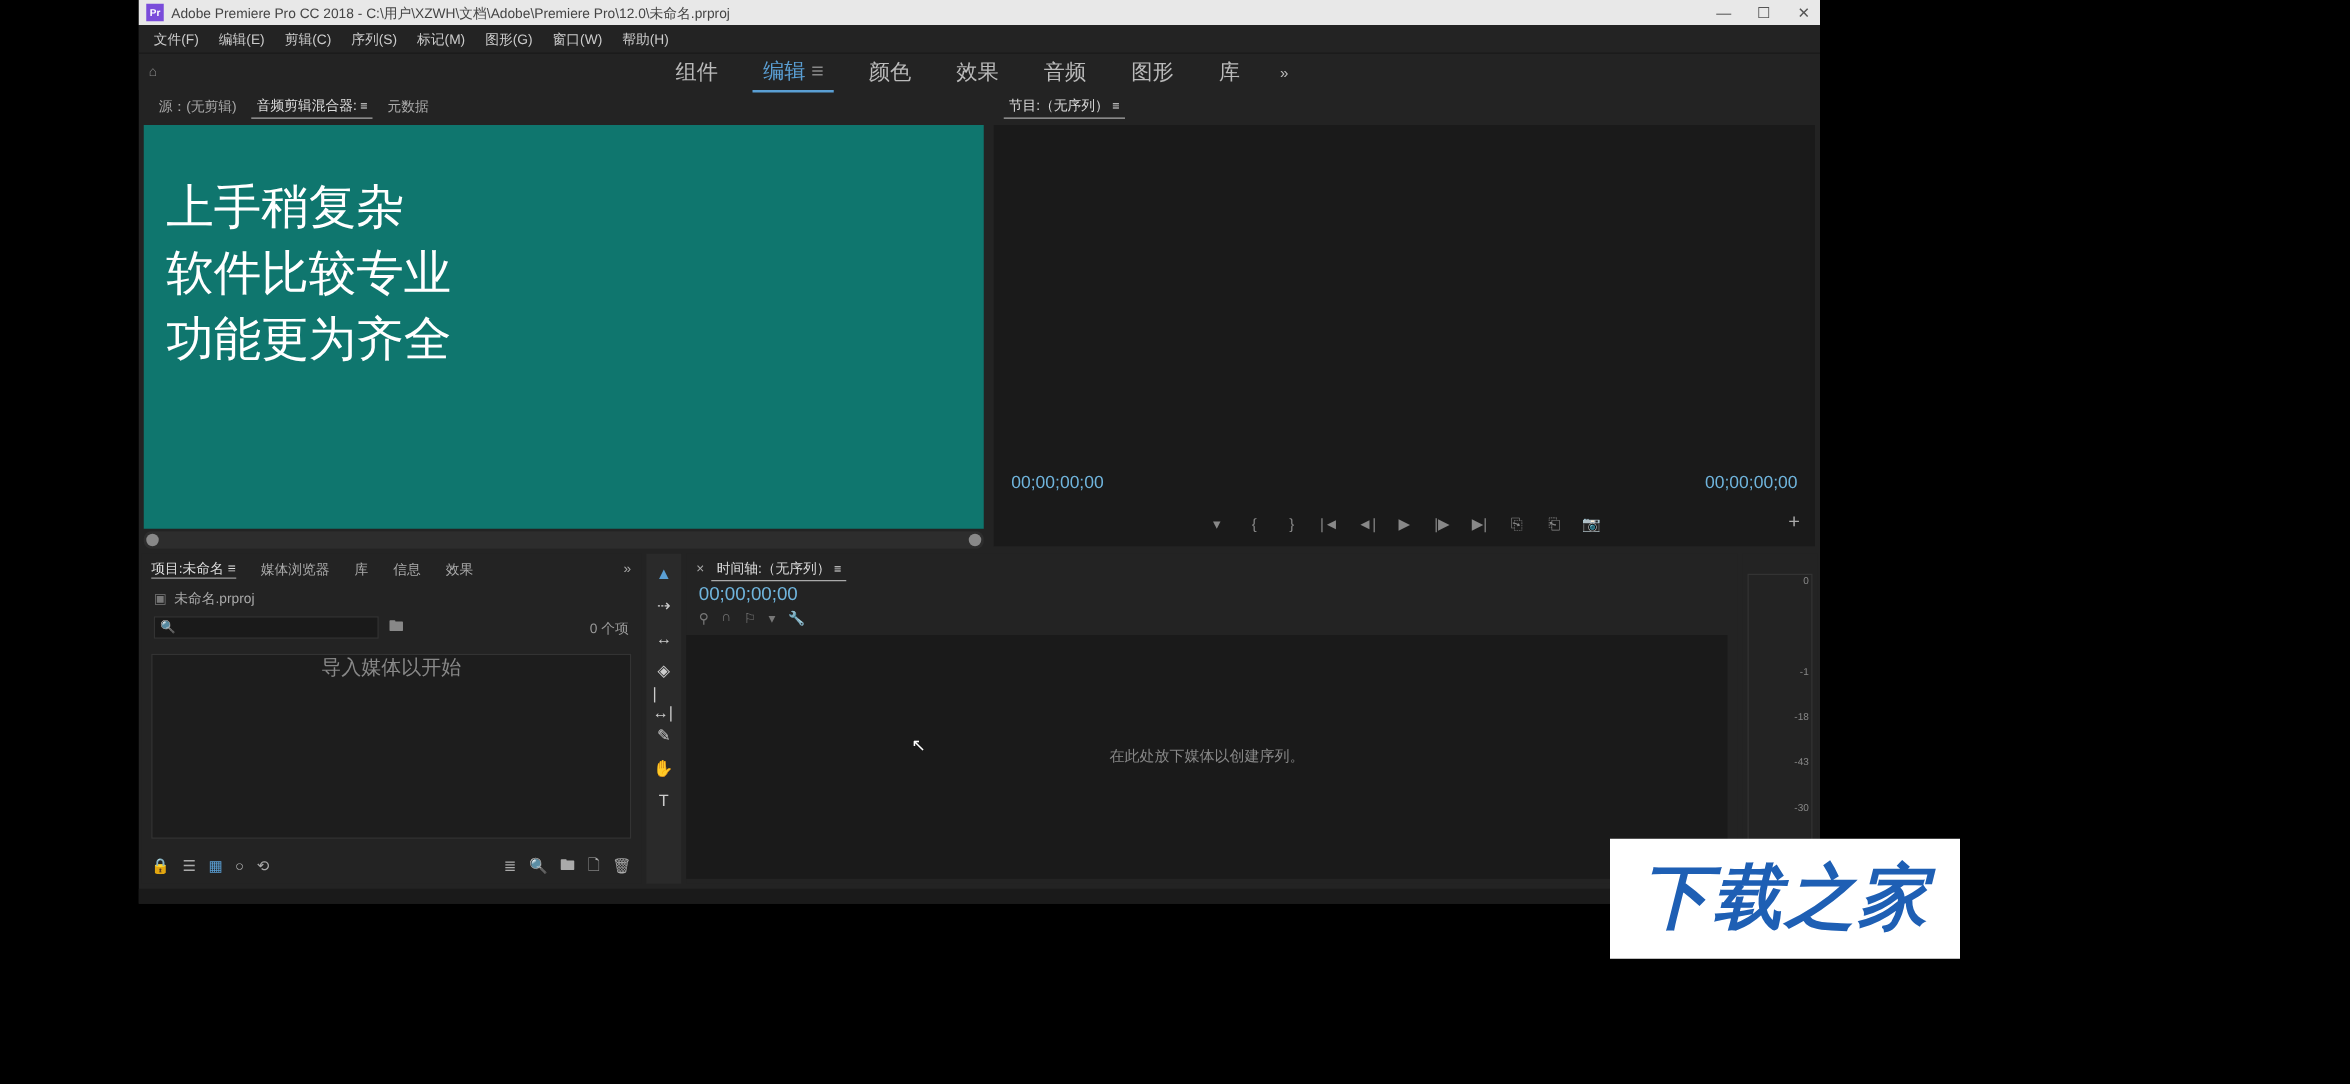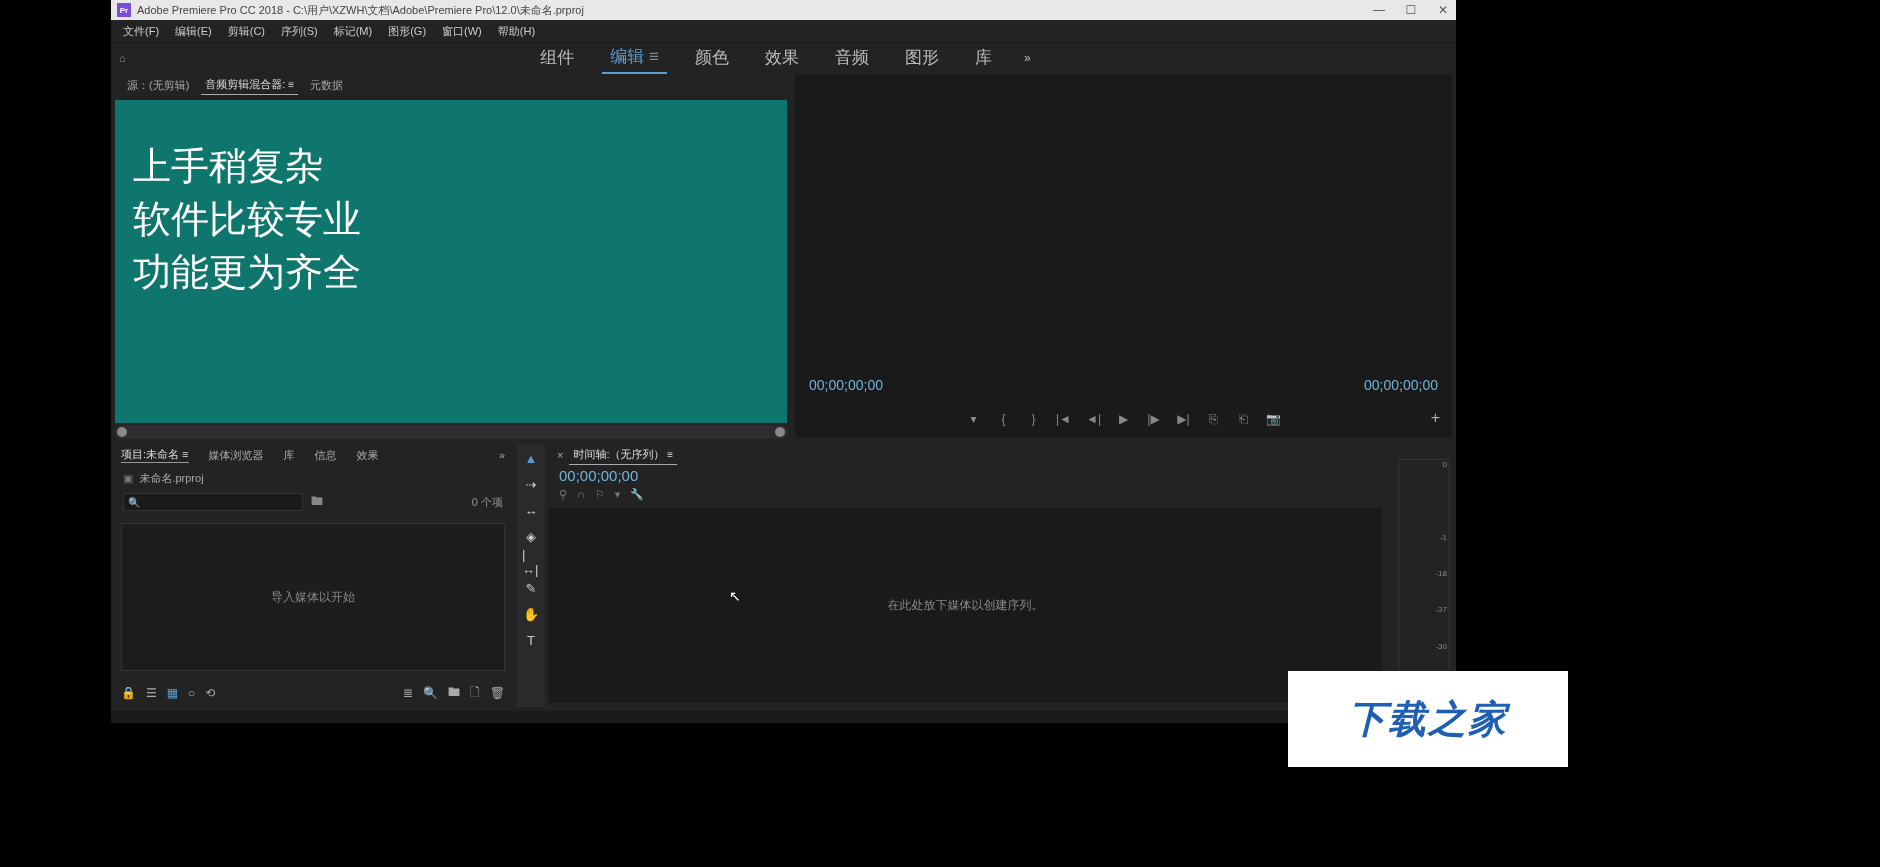--- a/index.html
+++ b/index.html
@@ -44,42 +44,42 @@
 .proj-tab.active { color: #ddd; border-bottom: 1px solid #999; }
 .proj-tab.active::after { content: ' ≡'; }
 .proj-more { margin-left: auto; cursor: pointer; }
 .proj-name { height: 22px; padding: 0 10px; display: flex; align-items: center; gap: 6px; color: #aaa; font-size: 11px; }
 .folder-icon { color: #777; }
 .proj-search { height: 26px; display: flex; align-items: center; padding: 0 10px; gap: 8px; }
 .search-box { flex: 0 0 180px; height: 18px; background: #1a1a1a; border: 1px solid #333; display: flex; align-items: center; padding: 0 4px; }
 .search-box .mag { color: #888; font-size: 10px; }
 .new-bin { color: #888; font-size: 12px; cursor: pointer; }
 .item-count { margin-left: auto; color: #999; font-size: 11px; }
-.proj-drop { flex: 1; margin: 8px; border: 1px solid #333; background: #1d1d1d; display: flex; align-items: center; justify-content: center; color: #888; font-size: 12px; }
+.proj-drop { flex: 1; margin: 8px; border: 1px solid #333; background: #1d1d1d; display: flex; align-items: flex-start; justify-content: center; color: #888; font-size: 16px; }
 .proj-footer { height: 28px; display: flex; align-items: center; padding: 0 8px; gap: 10px; }
 .pf-btn { color: #aaa; font-size: 12px; cursor: pointer; }
 .pf-btn.green { color: #5fa05f; }
 .pf-btn.blue { color: #5a9fd4; }
 .pf-spacer { flex: 1; }
 .toolbar-vertical { flex: 0 0 28px; background: #2a2a2a; display: flex; flex-direction: column; align-items: center; gap: 8px; padding: 6px 0; }
 .tool-btn { width: 18px; height: 18px; color: #ccc; font-size: 13px; cursor: pointer; display: flex; align-items: center; justify-content: center; }
 .tool-btn.active { color: #5a9fd4; }
 .panel-timeline { flex: 1; display: flex; flex-direction: column; background: #232323; }
 .tl-tabs { height: 24px; display: flex; align-items: center; padding: 0 8px; gap: 6px; font-size: 11px; color: #aaa; }
 .tl-close { cursor: pointer; }
 .tl-tc { padding: 0 10px; color: #6fb4dc; font-size: 15px; }
 .tl-tools { height: 20px; padding: 0 10px; display: flex; gap: 10px; align-items: center; }
 .tlt-btn { color: #777; font-size: 11px; cursor: pointer; }
 .tl-drop { flex: 1; margin: 4px 8px 4px 0; background: #1a1a1a; display: flex; align-items: center; justify-content: center; color: #888; font-size: 12px; position: relative; }
 .cursor-arrow { position: absolute; left: 180px; top: 80px; color: #fff; font-size: 14px; }
 .panel-meters { flex: 0 0 60px; background: #232323; display: flex; flex-direction: column; padding: 16px 4px 4px; gap: 4px; }
 .meter-scale { flex: 1; border: 1px solid #333; position: relative; }
 .meter-tick { position: absolute; right: 2px; font-size: 8px; color: #888; }
 .status-bar { height: 12px; background: #1a1a1a; }
-.watermark { position: absolute; right: 312px; bottom: 100px; width: 280px; height: 96px; background: #fff; display: flex; align-items: center; justify-content: center; color: #1e5fb4; font-size: 38px; font-weight: 900; font-style: italic; letter-spacing: 2px; }
+.watermark { position: absolute; right: 312px; bottom: 100px; width: 280px; height: 96px; background: #fff; display: flex; align-items: center; justify-content: center; color: #1e5fb4; font-size: 56px; font-weight: 900; font-style: italic; letter-spacing: 2px; }
 </style>
 </head>
 <body>
 
 <div class="app-window">
 
   <div class="titlebar">
     <span class="pr-icon">Pr</span>
     <span class="title">Adobe Premiere Pro CC 2018 - C:\用户\XZWH\文档\Adobe\Premiere Pro\12.0\未命名.prproj</span>
     <div class="win-controls">
@@ -123,20 +123,23 @@
         <div class="source-text">
           <div>上手稍复杂</div>
           <div>软件比较专业</div>
           <div>功能更为齐全</div>
         </div>
       </div>
       <div class="source-scroll"></div>
     </div>
 
     <div class="panel-program">
+      <div class="panel-tabs">
+        <span class="panel-tab active">节目:（无序列）</span>
+      </div>
       <div class="program-body">
         <span class="program-tc left">00;00;00;00</span>
         <span class="program-tc right">00;00;00;00</span>
         <div class="program-controls">
           <span class="pc-btn">▾</span>
           <span class="pc-btn">{</span>
           <span class="pc-btn">}</span>
           <span class="pc-btn">|◄</span>
           <span class="pc-btn">◄|</span>
           <span class="pc-btn">▶</span>
@@ -219,21 +222,21 @@
         <span>在此处放下媒体以创建序列。</span>
         <span class="cursor-arrow">↖</span>
       </div>
     </div>
 
     <div class="panel-meters">
       <div class="meter-scale">
         <span class="meter-tick" style="top:0%">0</span>
         <span class="meter-tick" style="top:30%">-1</span>
         <span class="meter-tick" style="top:45%">-18</span>
-        <span class="meter-tick" style="top:60%">-37</span>
+        <span class="meter-tick" style="top:60%">-43</span>
         <span class="meter-tick" style="top:75%">-30</span>
         <span class="meter-tick" style="top:90%">-36</span>
       </div>
     </div>
 
   </div>
 
   <div class="status-bar"></div>
 </div>
 

